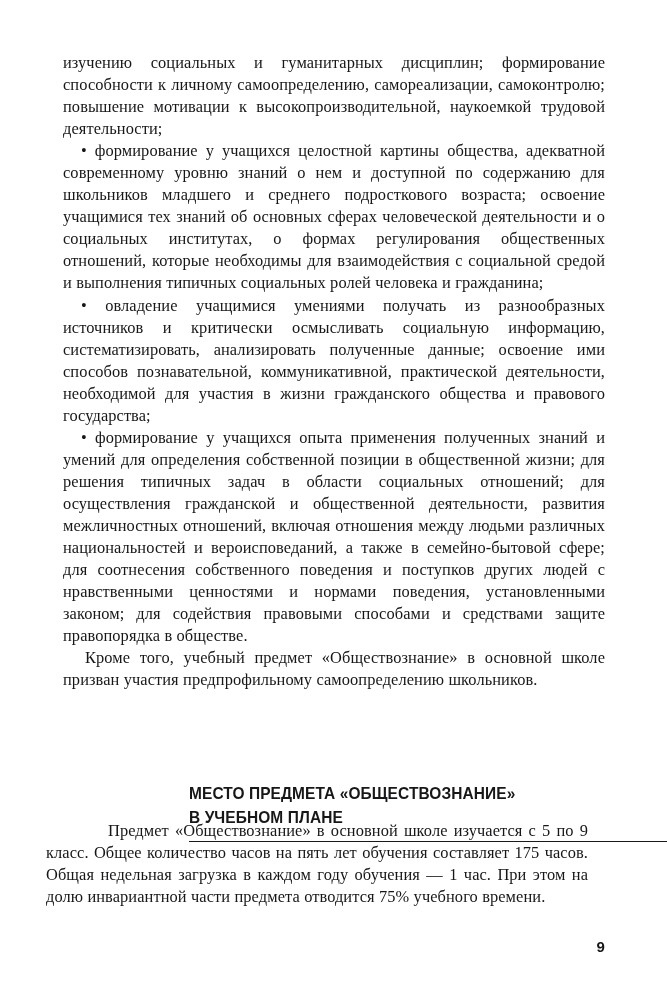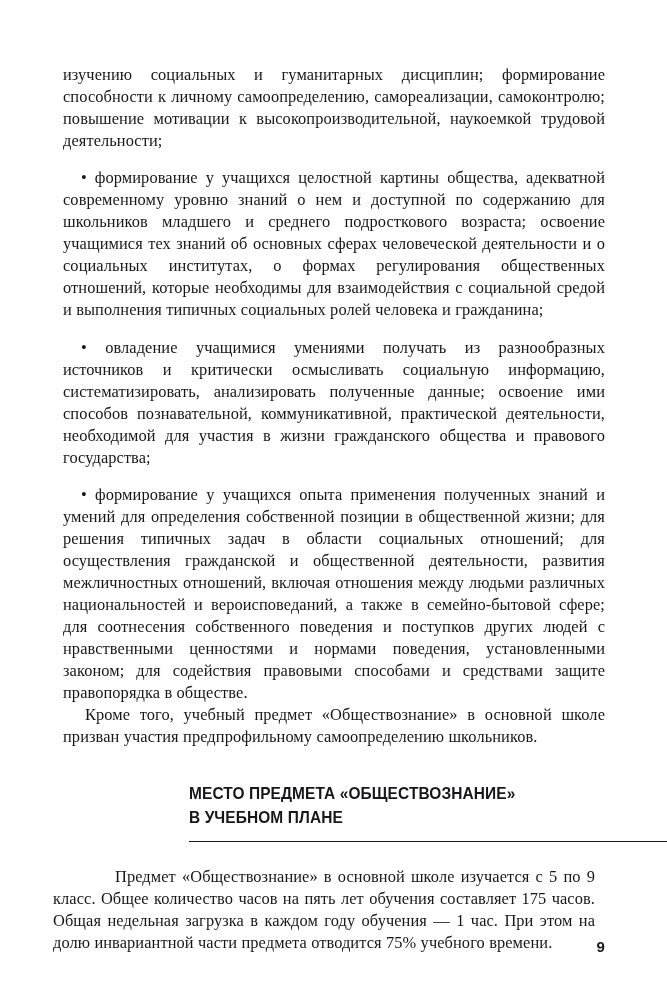--- a/index.html
+++ b/index.html
@@ -22,38 +22,37 @@
     left: 0;
     top: 0;
     width: 667px;
     height: 1000px;
     background: #ffffff;
   }
 
   .text-column {
     position: absolute;
     left: 63px;
-    top: 64px;
+    top: 52px;
     width: 542px;
   }
 
   p.body-par {
     margin: 0;
     font-size: 16.4px;
     line-height: 22.05px;
     text-align: justify;
     text-justify: inter-word;
     letter-spacing: 0.005em;
     hyphens: manual;
     word-spacing: 0.01em;
   }
 
   p.body-par.bulleted {
     text-indent: 18px;
-    margin-top: 15px;
   }
 
   p.body-par.indent-small {
     text-indent: 22px;
   }
 
   p.body-par.indent-large {
     text-indent: 62px;
   }
 
@@ -113,19 +112,19 @@
     <p class="body-par indent-small">Кроме того, учебный предмет «Обществознание» в основной школе призван участия предпрофильному самоопределению школьников.</p>
 
   </div>
 
   <div class="section-block" style="position:absolute; left:126px; top:752px; width:480px;">
     <h2 class="section-heading">МЕСТО ПРЕДМЕТА «ОБЩЕСТВОЗНАНИЕ»
 В УЧЕБНОМ ПЛАНЕ</h2>
     <hr class="section-rule">
   </div>
 
-  <div style="position:absolute; left:53px; top:820px; width:542px;margin-top:46px;">
+  <div style="position:absolute; left:46px; top:820px; width:542px;">
     <p class="body-par indent-large">Предмет «Обществознание» в основной школе изучается с 5 по 9 класс. Общее количество часов на пять лет обучения составляет 175 часов. Общая недельная загрузка в каждом году обучения — 1 час. При этом на долю инвариантной части предмета отводится 75% учебного времени.</p>
   </div>
 
   <div class="page-number">9</div>
 
 </div>
 
 </body></html>

